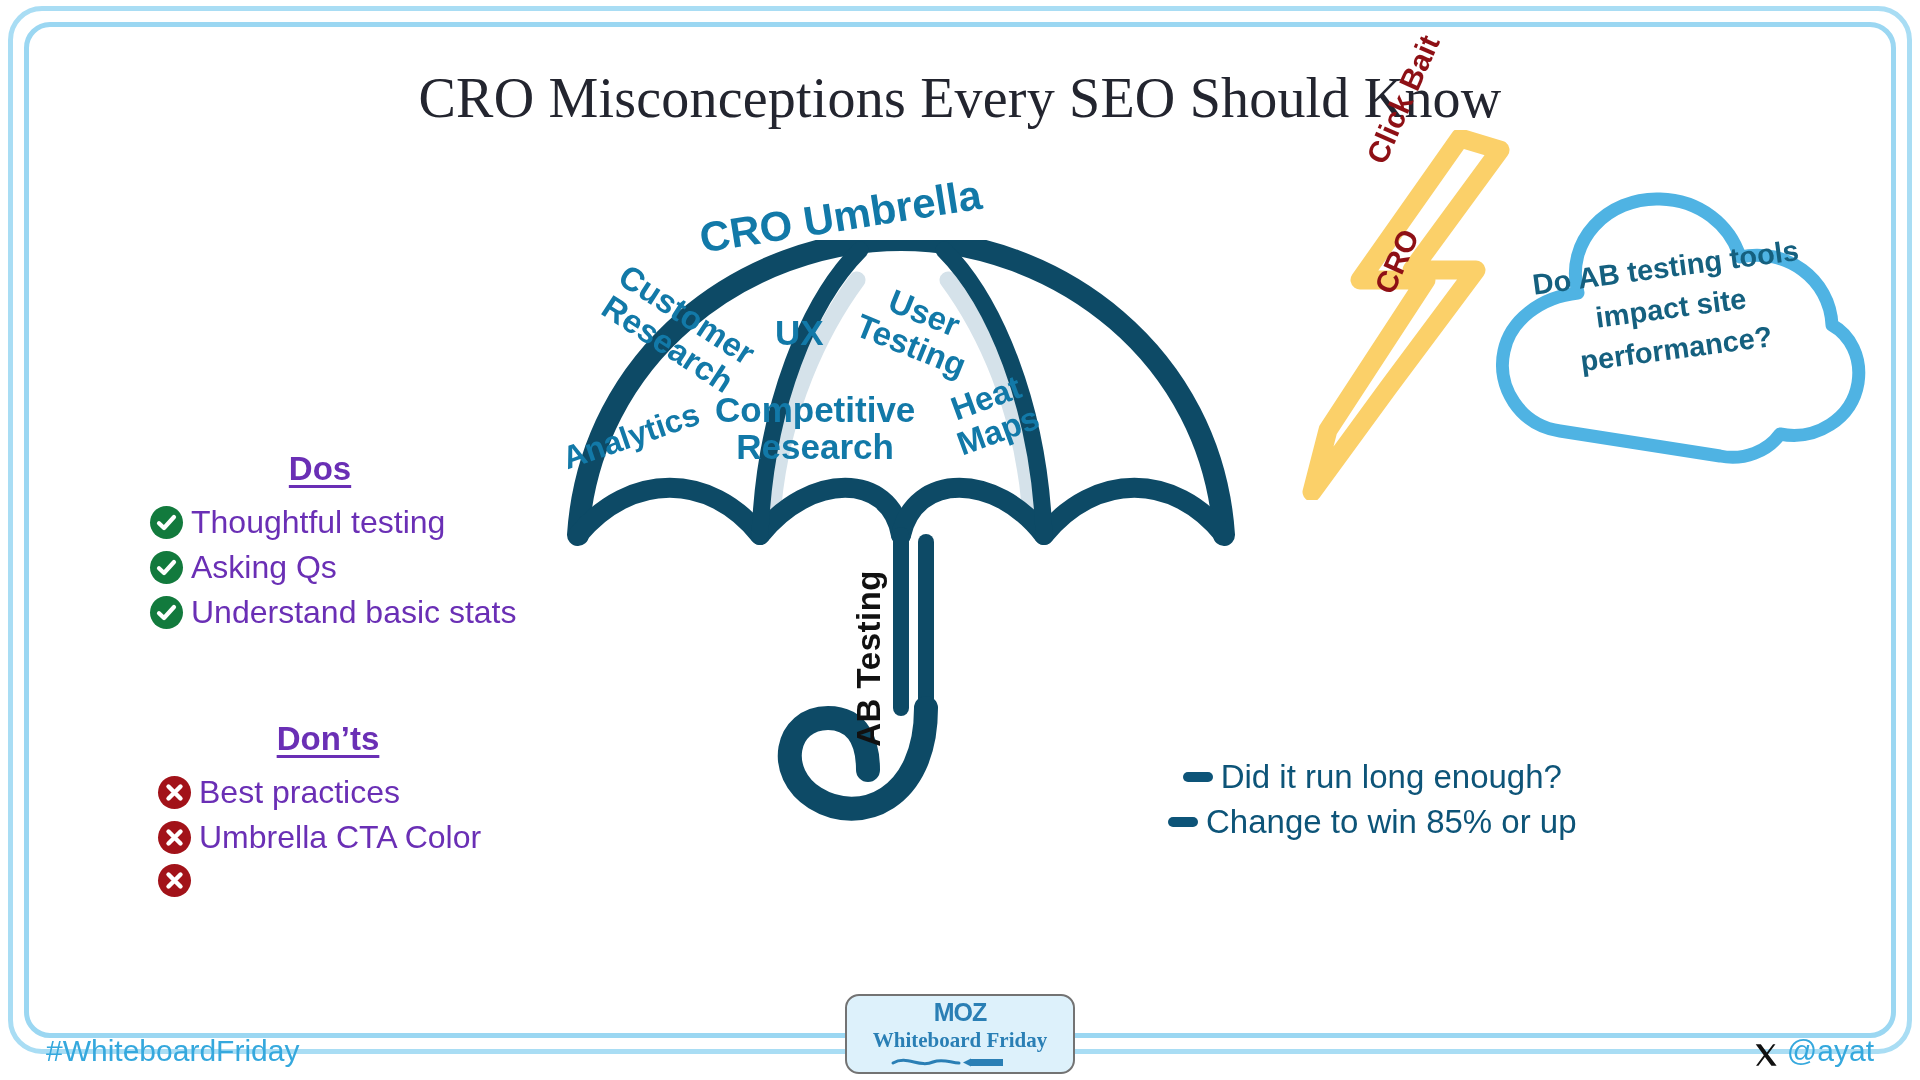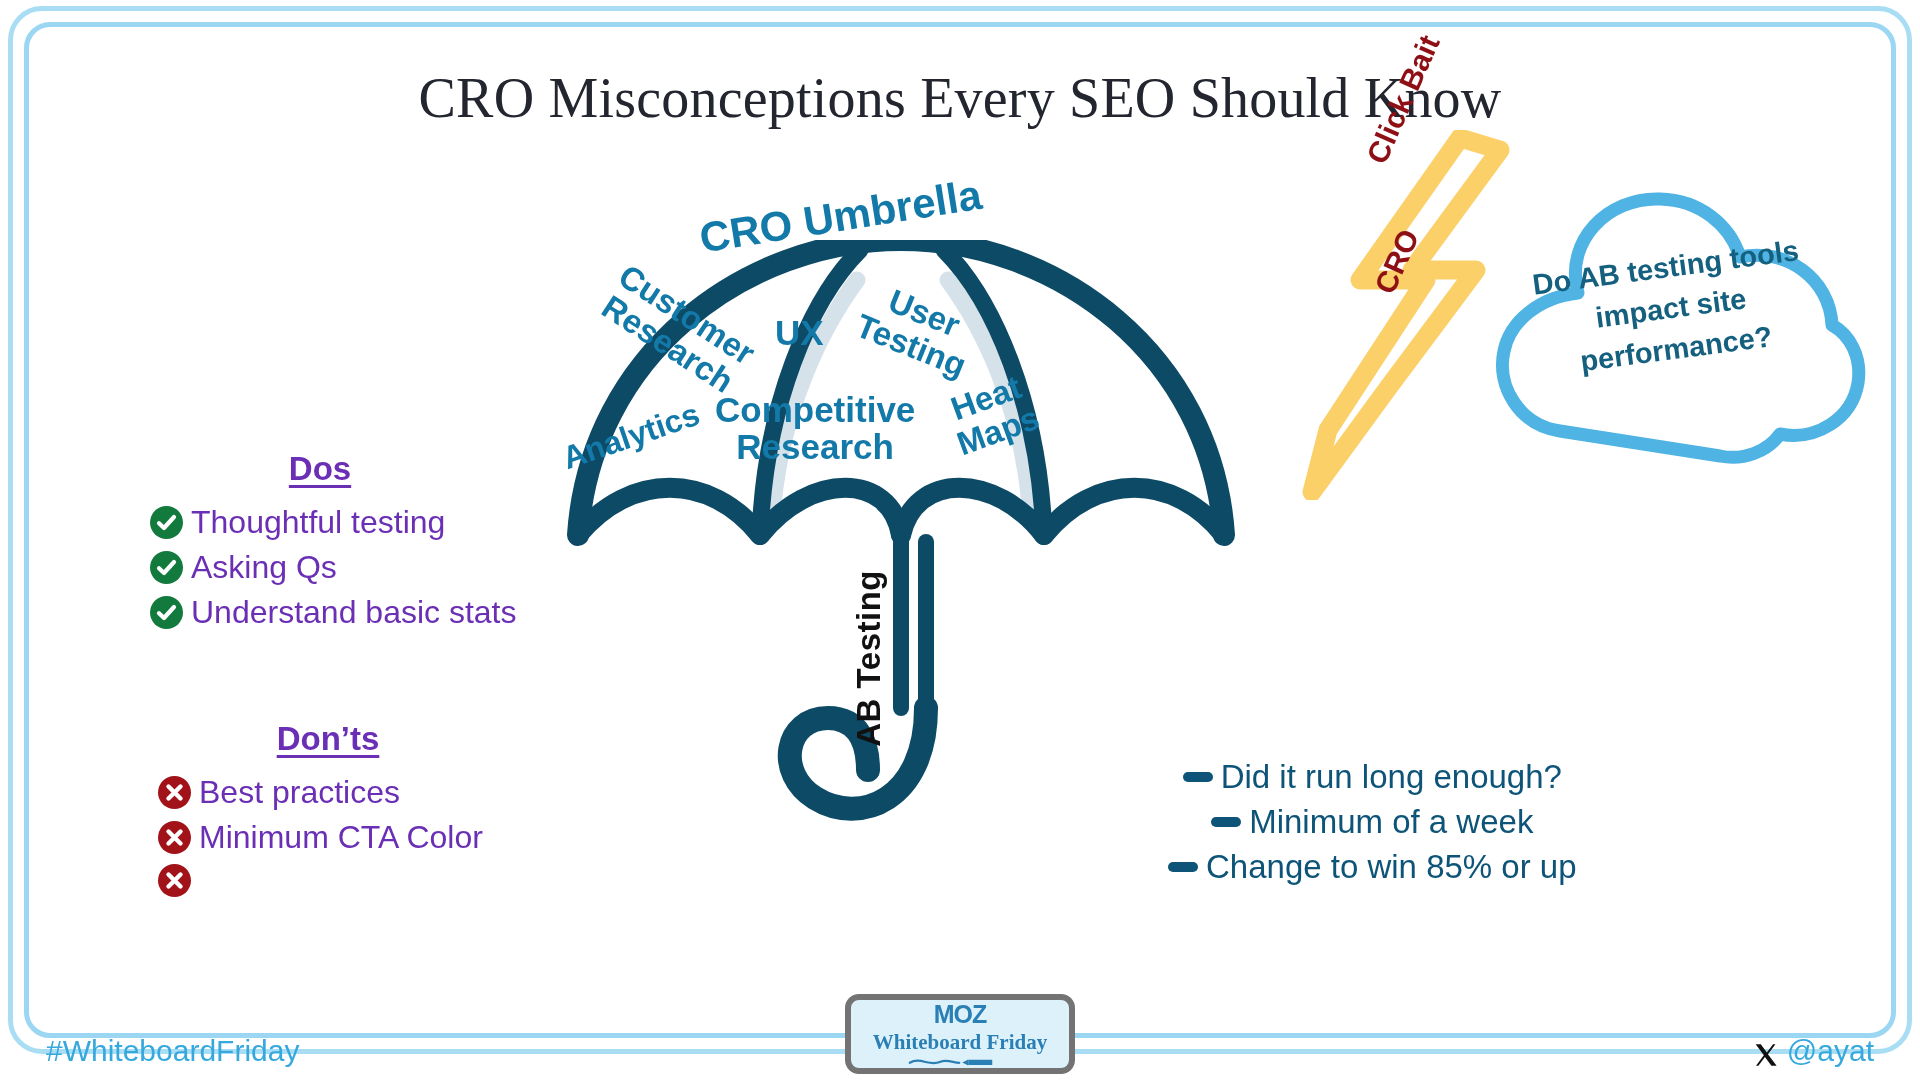--- a/index.html
+++ b/index.html
@@ -172,21 +172,21 @@
   }
   #x-handle { font-size: 30px; color: #35a8dd; }
 
   
   #moz-badge {
     position: absolute;
     left: 50%; transform: translateX(-50%);
     bottom: 6px;
     width: 230px; height: 80px;
     background: #ddf1fb;
-    border: 6px solid #737373;
+    border: 2px solid #737373;
     border-radius: 14px;
     display: flex; flex-direction: column;
     align-items: center; justify-content: center;
     gap: 1px;
   }
   #moz-wordmark {
     font-size: 25px; font-weight: bold;
     color: #2a7fb5; letter-spacing: -1px;
   }
   #moz-sub {
@@ -247,21 +247,21 @@
       </span>
       <span class="list-text">Best practices</span>
     </div>
 
     <div class="list-row">
       <span class="badge bad">
         <svg width="33" height="33" viewBox="0 0 33 33">
             <path d="M10.5 10.5 L22.5 22.5 M22.5 10.5 L10.5 22.5" stroke="#ffffff" stroke-width="4.4" stroke-linecap="round"></path>
           </svg>
       </span>
-      <span class="list-text">Minimum CTA Color</span>
+      <span class="list-text">Umbrella CTA Color</span>
     </div>
 
     <div class="list-row">
       <span class="badge bad">
         <svg width="33" height="33" viewBox="0 0 33 33">
             <path d="M10.5 10.5 L22.5 22.5 M22.5 10.5 L10.5 22.5" stroke="#ffffff" stroke-width="4.4" stroke-linecap="round"></path>
           </svg>
       </span>
     </div>
   </div>
@@ -346,24 +346,20 @@
     <div id="cloud-text">Do AB testing tools impact site performance?</div>
   </div>
 
   <div id="dash-list">
     <div class="dash-row">
       <span class="dash"></span>
       <span class="dash-text">Did it run long enough?</span>
     </div>
     <div class="dash-row">
       <span class="dash"></span>
-      <span class="dash-text">Minimum of a week</span>
-    </div>
-    <div class="dash-row">
-      <span class="dash"></span>
       <span class="dash-text">Change to win 85% or up</span>
     </div>
   </div>
 
   <div id="footer-left">#WhiteboardFriday</div>
 
   <div id="footer-right">
     <svg width="26" height="26" viewBox="0 0 24 24">
       <path d="M2.5 2 L10 12.2 L2.8 22 L5 22 L11 13.9 L17 22 L21.8 22 L13.8 11.2 L20.7 2 L18.5 2 L12.8 9.6 L7.2 2 Z" fill="#111111"></path>
     </svg>

